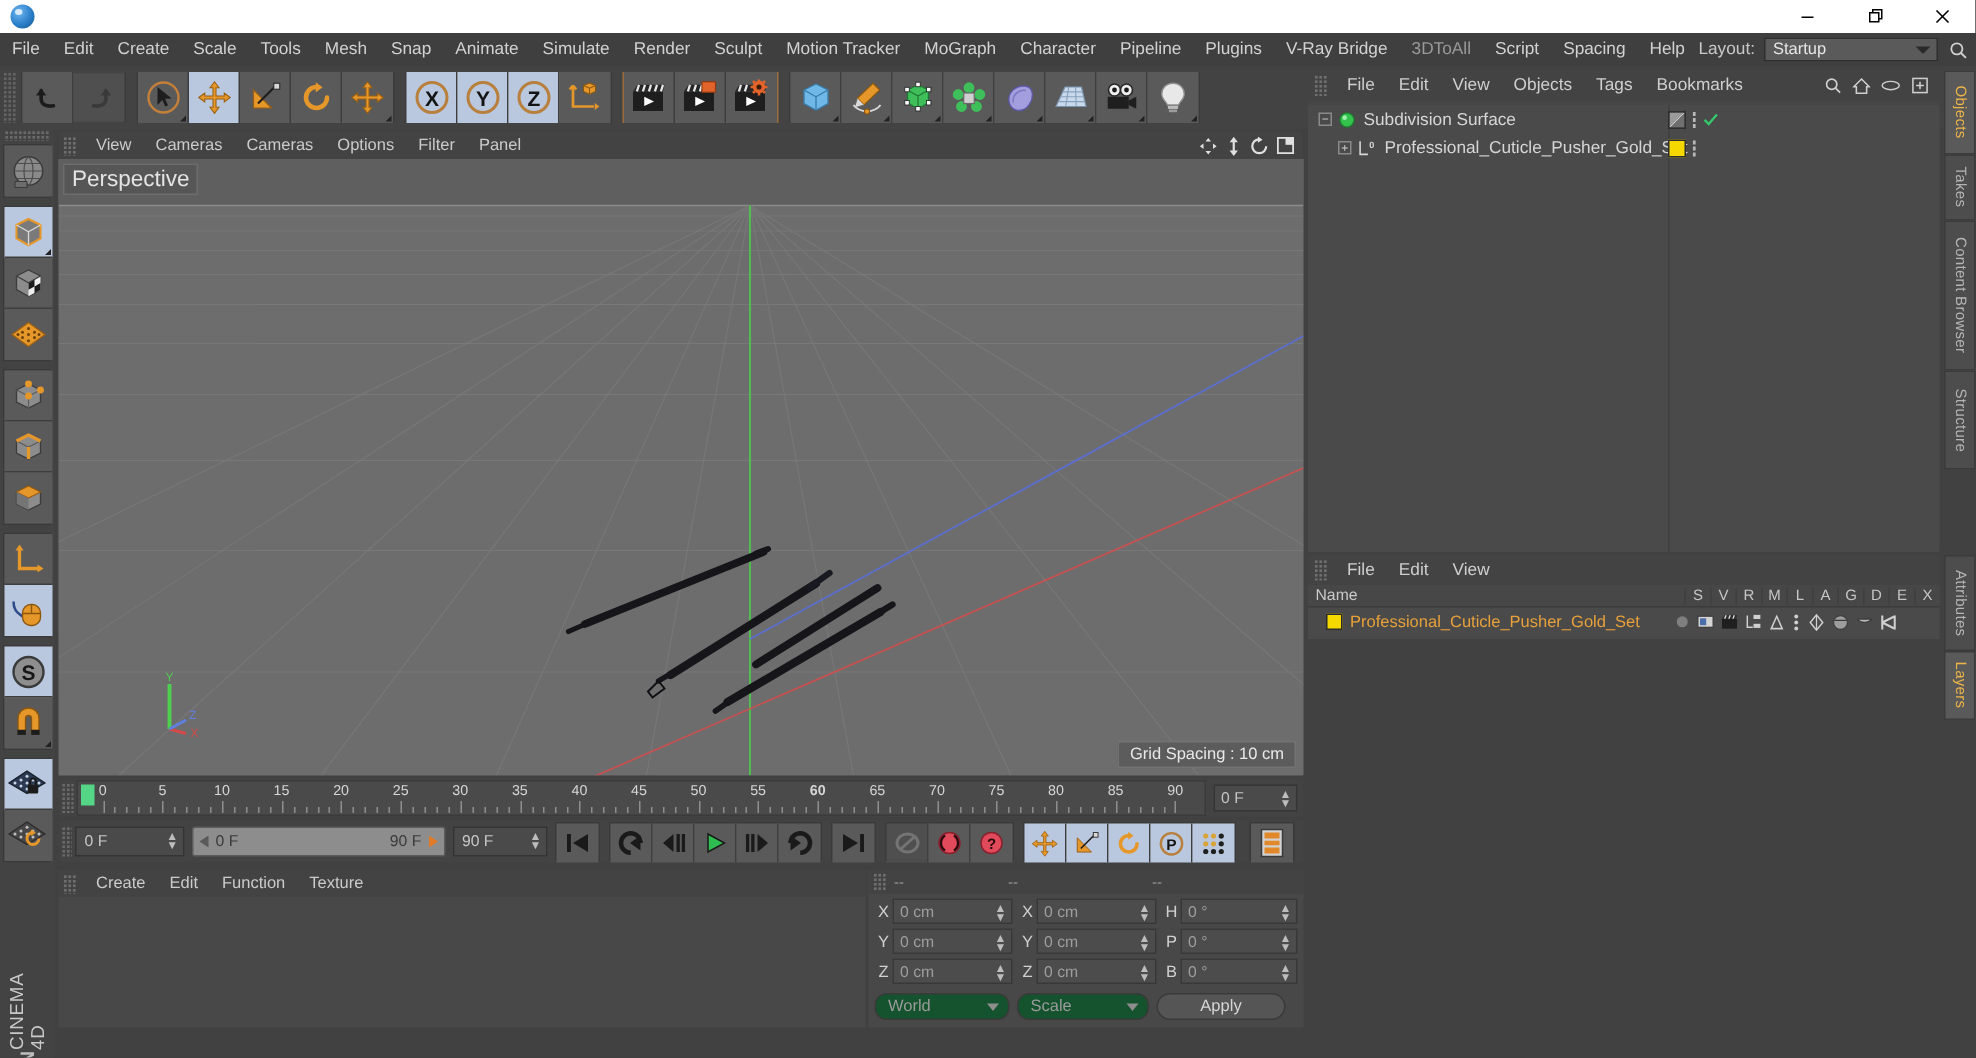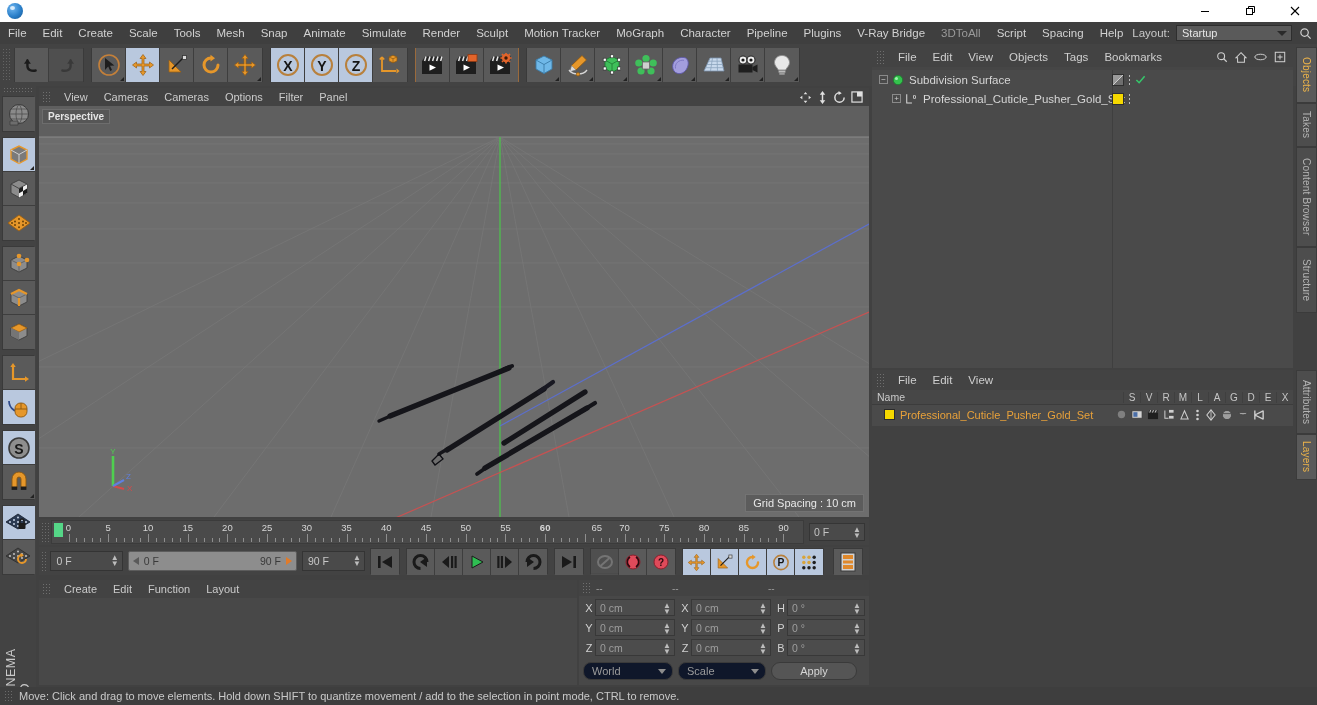--- a/index.html
+++ b/index.html
@@ -113,22 +113,22 @@
   .vp-header { height:18px; display:flex; align-items:center; background:#434343; }
   .vp-header .vgrip { width:9px; height:13px; margin:0 5px 0 3px;
     background-image: radial-gradient(#6f6f6f 1px, transparent 1px); background-size:3px 3px;}
   .vp-menu { font-size:11px; color:#cbcbcb; padding:0 8px; }
   .vp-icons { margin-left:auto; display:flex; align-items:center; gap:5px; padding-right:6px;}
   .vp-canvas {
     position:relative; width:830px; height:411px; overflow:hidden;
     background:linear-gradient(180deg,#6c6c6c 0%, #6a6a6a 28%, #777777 29%, #696969 100%);
   }
   .persp-label {
-    position:absolute; left:3px; top:3px; font-size:10px; color:#e4e4e4;
-    background:#565656; border:1px solid #6d6d6d; padding:1px 5px;font-weight:bold;
+    position:absolute; left:3px; top:3px; font-size:15px; color:#e4e4e4;
+    background:#565656; border:1px solid #6d6d6d; padding:1px 5px;
   }
   .grid-label {
     position:absolute; right:5px; bottom:5px; font-size:11px; color:#e8e8e8;
     background:#5c5c5c; border:1px solid #737373; padding:2px 7px;
   }
   .axis-gizmo { position:absolute; left:60px; bottom:25px; width:46px; height:46px;}
 
   
   .timeline-row {
     position:absolute; left:39px; top:519px; width:830px; height:26px;
@@ -202,21 +202,21 @@
   .cm-grid { padding:2px 4px 2px 4px; }
   .cm-row { display:flex; align-items:center; height:19px; margin-bottom:1px; }
   .cm-lbl { width:12px; font-size:11px; color:#d0d0d0; text-align:center; }
   .cm-in {
     height:17px; background:#4c4c4c; border:1px solid #383838;
     display:flex; align-items:center; position:relative; margin-right:4px;
   }
   .cm-in span { font-size:10.5px; color:#9e9e9e; padding-left:4px; }
   .cm-footer { display:flex; align-items:center; padding:2px 4px; gap:5px; }
   .cm-combo {
-    height:18px; background:#0f172a; border:1px solid #3a3a3a; border-radius:8px;
+    height:18px; background:#14532d; border:1px solid #3a3a3a; border-radius:8px;
     display:flex; align-items:center; position:relative;
   }
   .cm-combo span{ font-size:11px; color:#9b9b9b; padding-left:8px;}
   .cm-combo .caret { position:absolute; right:6px; top:6px;
     border-left:4px solid transparent; border-right:4px solid transparent; border-top:5px solid #8d8d8d;}
   .cm-apply {
     height:18px; background:#555555; border:1px solid #3a3a3a; border-radius:9px;
     display:flex; align-items:center; justify-content:center; font-size:11px; color:#d6d6d6;
   }
 
@@ -804,21 +804,21 @@
           <span style="left: 18.0667%;">15</span>
           <span style="left: 23.3556%;">20</span>
           <span style="left: 28.6444%;">25</span>
           <span style="left: 33.9333%;">30</span>
           <span style="left: 39.2222%;">35</span>
           <span style="left: 44.5111%;">40</span>
           <span style="left: 49.8%;">45</span>
           <span style="left: 55.0889%;">50</span>
           <span style="left: 60.3778%;">55</span>
           <span style="left: 65.6667%; font-weight: bold;">60</span>
-          <span style="left: 70.9556%; margin-left: 12px;">65</span>
+          <span style="left: 70.9556%;">65</span>
           <span style="left: 76.2444%;">70</span>
           <span style="left: 81.5333%;">75</span>
           <span style="left: 86.8222%;">80</span>
           <span style="left: 92.1111%;">85</span>
           <span style="left: 97.4%;">90</span>
         </div>
       <div class="tl-marks" id="tl-marks">
           <i style="left: 2.2%; height: 8px;"></i>
           <i style="left: 3.25778%; height: 4px;"></i>
           <i style="left: 4.31556%; height: 4px;"></i>
@@ -1070,21 +1070,21 @@
       </div>
     </div>
   </div>
 
   <div class="matpanel">
     <div class="mm-header">
       <div class="vgrip" style="width:9px;height:13px;margin:0 5px 0 3px;background-image:radial-gradient(#6f6f6f 1px, transparent 1px);background-size:3px 3px;"></div>
       <div class="vp-menu">Create</div>
       <div class="vp-menu">Edit</div>
       <div class="vp-menu">Function</div>
-      <div class="vp-menu">Layout</div>
+      <div class="vp-menu">Texture</div>
     </div>
   </div>
 
   <div class="coordpanel">
     <div class="cm-header">
       <div style="width:9px;height:12px;margin:0 5px 0 3px;background-image:radial-gradient(#6f6f6f 1px, transparent 1px);background-size:3px 3px;"></div>
       <div class="dash" style="width:76px">--</div>
       <div class="dash" style="width:96px">--</div>
       <div class="dash">--</div>
     </div>
@@ -1306,18 +1306,14 @@
       </div>
     <div style="height:57px"></div>
     <div class="vtab" style="height:64px">
         <span>Attributes</span>
       </div>
     <div class="vtab sel" style="height:46px">
         <span>Layers</span>
       </div>
   </div>
 
-  <div class="statusbar">
-    <div class="sb-grip"></div>
-    <div class="sb-text">Move: Click and drag to move elements. Hold down SHIFT to quantize movement / add to the selection in point mode, CTRL to remove.</div>
-  </div>
 
 </div>
 
 </body></html>

